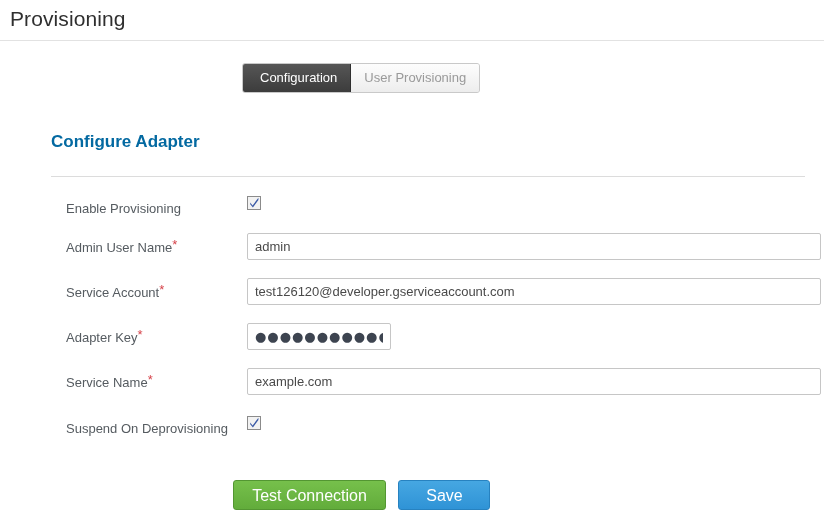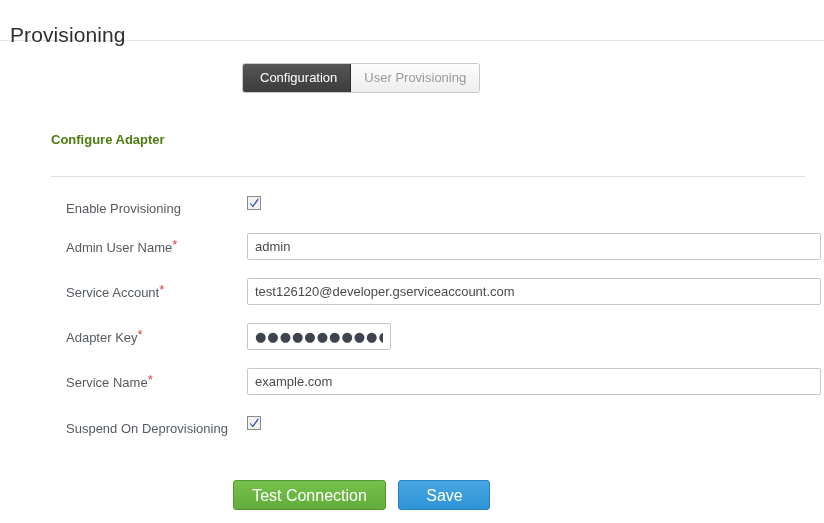--- a/index.html
+++ b/index.html
@@ -21,21 +21,21 @@
     position: absolute;
     left: 0; top: 0;
     width: 824px;
     height: 41px;
     border-bottom: 1px solid #e2e2e2;
     box-sizing: border-box;
   }
   .page-title {
     position: absolute;
     left: 10px;
-    top: 23px;
+    top: 7px;
     font-size: 21px;
     font-weight: normal;
     color: #2f2f2f;
     letter-spacing: 0.1px;
   }
 
   
   .tabs {
     position: absolute;
     left: 242px;
@@ -68,23 +68,23 @@
     color: #ffffff;
     border-right: 1px solid #2f2f2f;
     padding-left: 17px;
   }
 
   
   .section-title {
     position: absolute;
     left: 51px;
     top: 132px;
-    font-size: 13px;
+    font-size: 17px;
     font-weight: bold;
-    color: #4d7c0f;
+    color: #0369a1;
   }
   .section-rule {
     position: absolute;
     left: 51px;
     top: 176px;
     width: 754px;
     height: 1px;
     background: #dcdcdc;
   }
 

